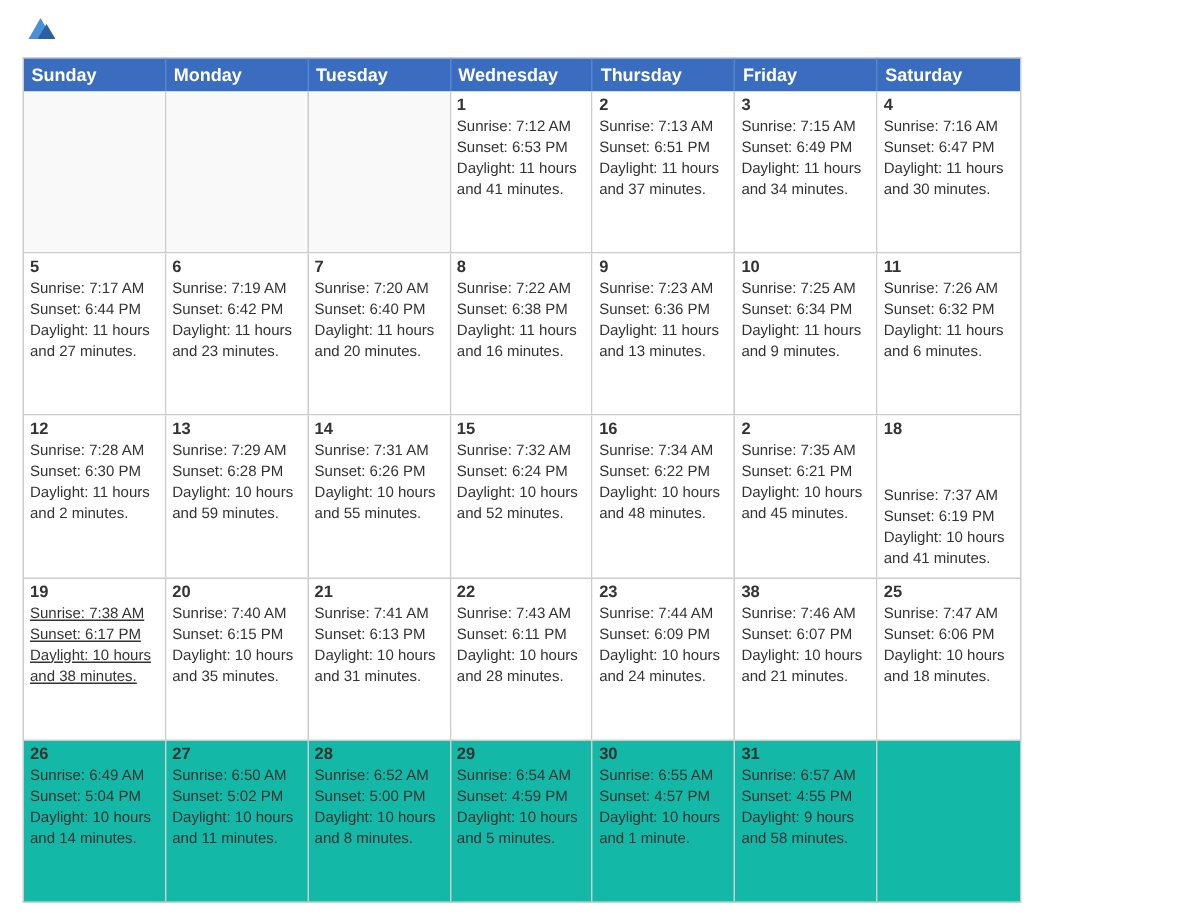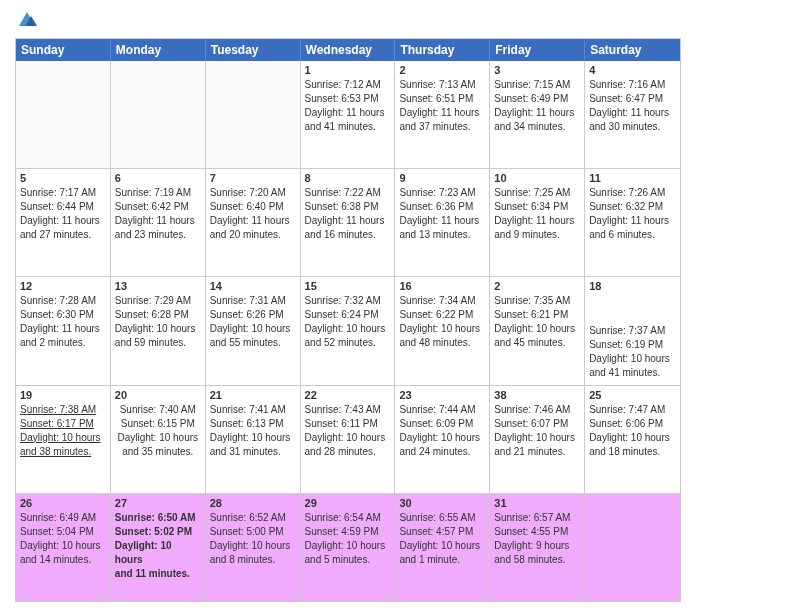--- a/index.html
+++ b/index.html
@@ -96,21 +96,21 @@
       border-right: 1px solid #ccc;
       padding: 3px 4px;
       font-size: 9.5px;
       color: #333;
       background: #fff;
       vertical-align: top;
       min-height: 0;
     }
     .cal-cell:last-child { border-right: none; }
     .cal-cell.empty { background: #f9f9f9; }
-    .cal-cell.last-row { background: #f0abfc; }
+    .cal-cell.last-row { background: #14b8a6; }
     .day-num {
       font-size: 11px;
       font-weight: bold;
       margin-bottom: 2px;
       display: block;
     }
     .cell-info {
       font-size: 10px;
       line-height: 1.4;
       color: #333;
@@ -288,21 +288,21 @@
         <div class="cal-row">
           <div class="cal-cell">
             <span class="day-num">19</span>
             <div class="cell-info" style="white-space: pre-line; text-decoration: underline;">Sunrise: 7:38 AM
 Sunset: 6:17 PM
 Daylight: 10 hours
 and 38 minutes.</div>
           </div>
           <div class="cal-cell">
             <span class="day-num">20</span>
-            <div class="cell-info" style="white-space: pre-line; text-align: center;">Sunrise: 7:40 AM
+            <div class="cell-info" style="white-space: pre-line;">Sunrise: 7:40 AM
 Sunset: 6:15 PM
 Daylight: 10 hours
 and 35 minutes.</div>
           </div>
           <div class="cal-cell">
             <span class="day-num">21</span>
             <div class="cell-info" style="white-space: pre-line;">Sunrise: 7:41 AM
 Sunset: 6:13 PM
 Daylight: 10 hours
 and 31 minutes.</div>
@@ -339,21 +339,21 @@
         <div class="cal-row">
           <div class="cal-cell last-row">
             <span class="day-num">26</span>
             <div class="cell-info" style="white-space: pre-line;">Sunrise: 6:49 AM
 Sunset: 5:04 PM
 Daylight: 10 hours
 and 14 minutes.</div>
           </div>
           <div class="cal-cell last-row">
             <span class="day-num">27</span>
-            <div class="cell-info" style="white-space: pre-line; font-weight: bold;">Sunrise: 6:50 AM
+            <div class="cell-info" style="white-space: pre-line;">Sunrise: 6:50 AM
 Sunset: 5:02 PM
 Daylight: 10 hours
 and 11 minutes.</div>
           </div>
           <div class="cal-cell last-row">
             <span class="day-num">28</span>
             <div class="cell-info" style="white-space: pre-line;">Sunrise: 6:52 AM
 Sunset: 5:00 PM
 Daylight: 10 hours
 and 8 minutes.</div>

